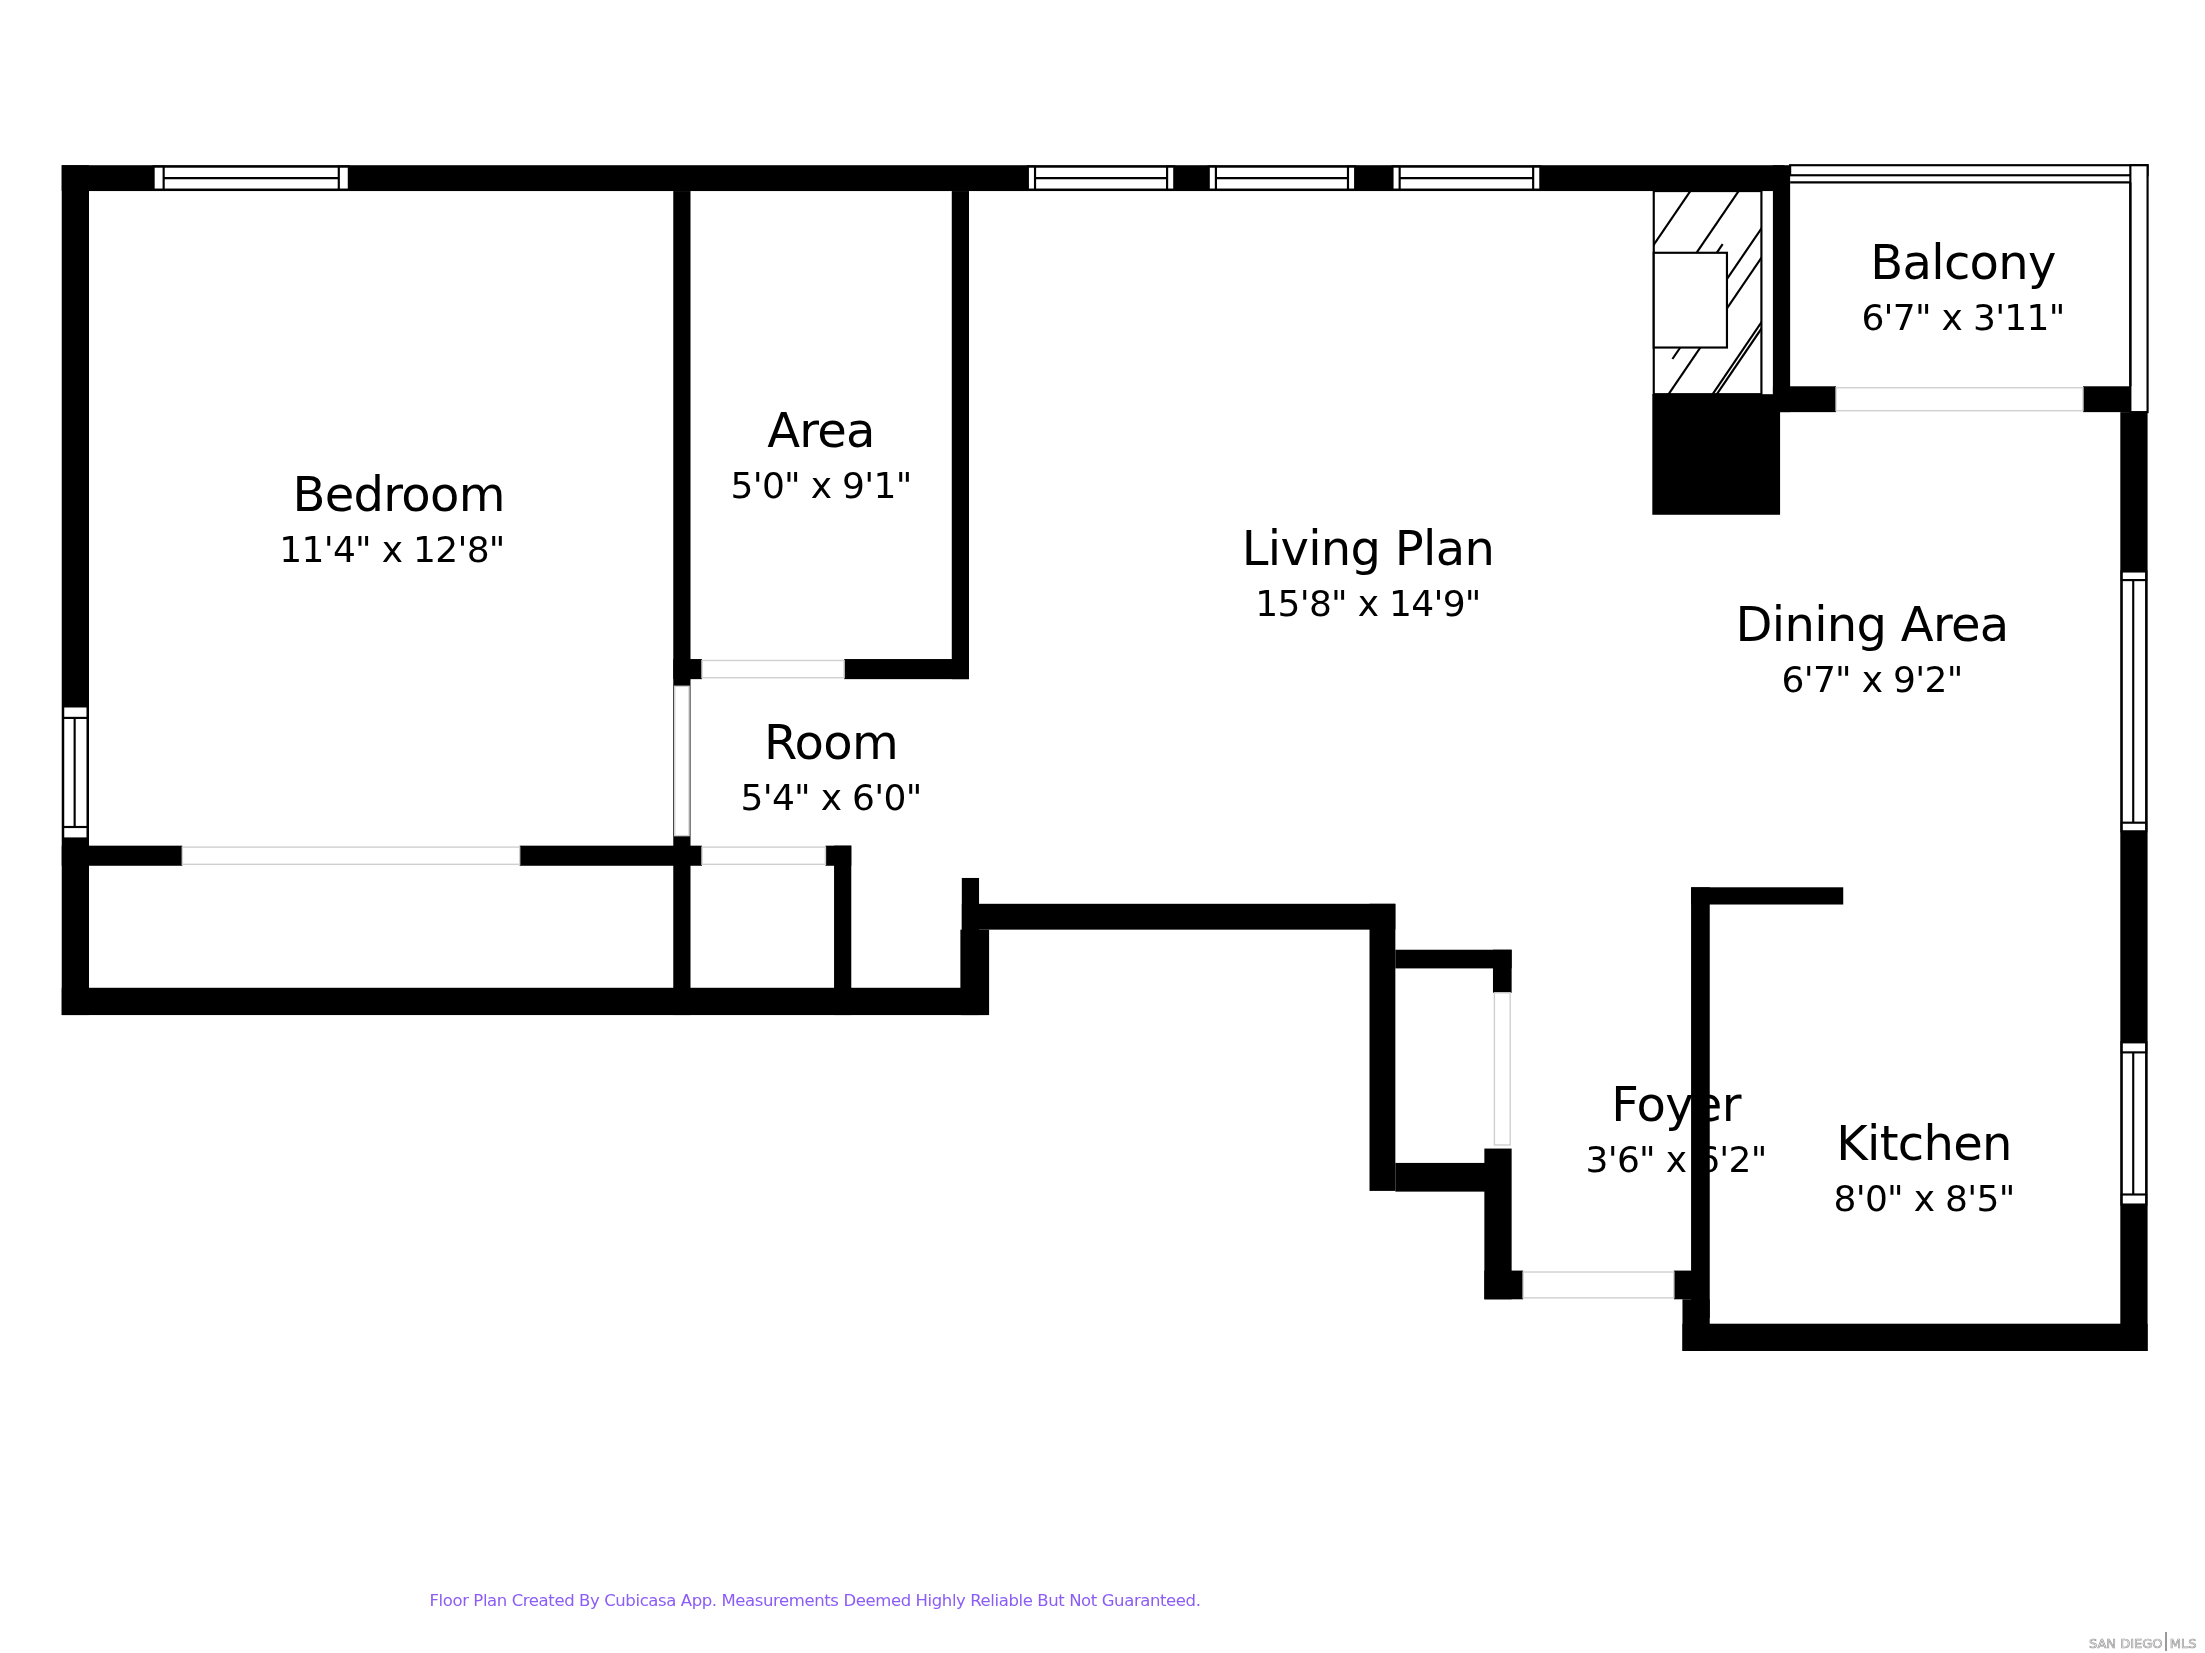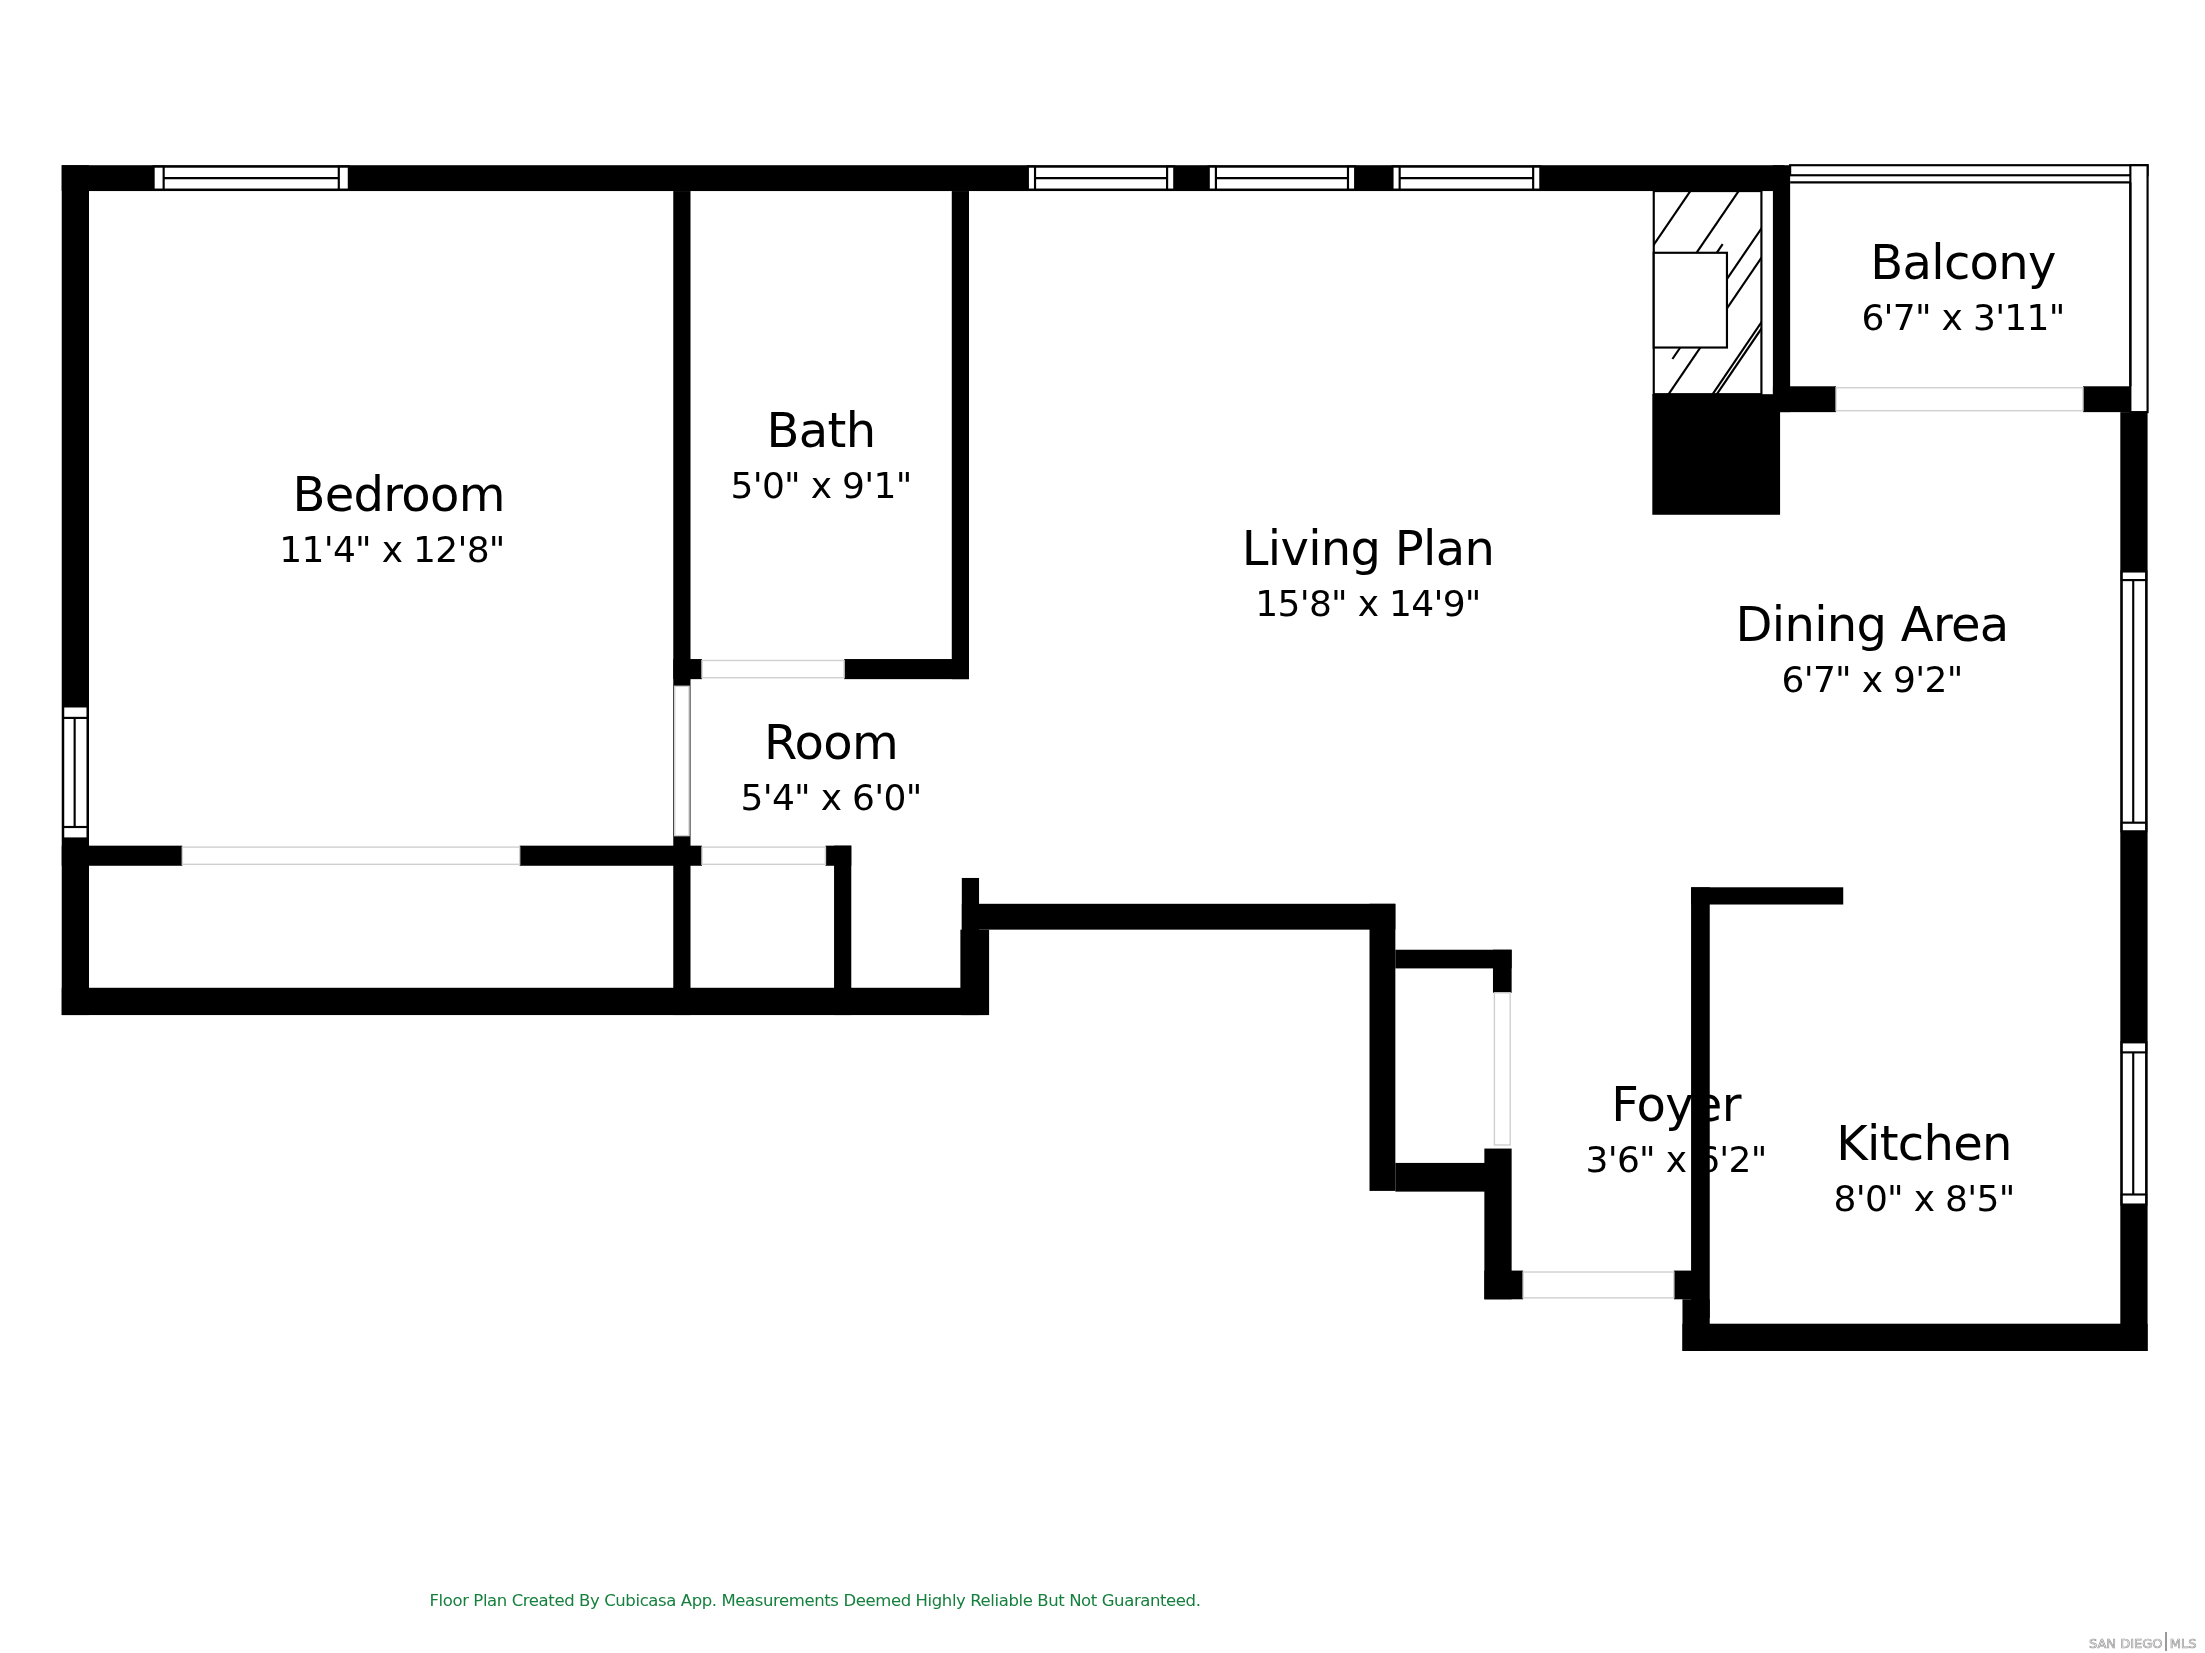--- a/index.html
+++ b/index.html
@@ -5,21 +5,21 @@
   html, body { margin:0; padding:0; background:#ffffff; }
   body { width:2205px; height:1654px; position:relative; overflow:hidden; font-family:"DejaVu Sans", sans-serif; }
   #plan { position:absolute; left:0; top:0; width:2205px; height:1654px; }
   .wall { fill:#000000; }
   .win { fill:#ffffff; stroke:#000000; stroke-width:3; }
   .winline { stroke:#000000; stroke-width:3; }
   .opening { fill:#ffffff; stroke:#d0d0d0; stroke-width:2; }
   .label { position:absolute; transform:translate(-50%, 0); text-align:center; color:#000; white-space:nowrap; }
   .room-name { display:block; font-size:48px; line-height:55px; font-family:"DejaVu Sans", sans-serif; letter-spacing:-0.7px; }
   .room-dim { display:block; font-size:36px; line-height:55px; font-family:"DejaVu Sans", sans-serif; letter-spacing:-0.7px; }
-  .disclaimer { position:absolute; left:815px; top:1591px; transform:translateX(-50%); font-size:16.5px; color:#15803d; white-space:nowrap; font-family:"DejaVu Sans", sans-serif; letter-spacing:-0.4px; }
+  .disclaimer { position:absolute; left:815px; top:1591px; transform:translateX(-50%); font-size:16.5px; color:#8b5cf6; white-space:nowrap; font-family:"DejaVu Sans", sans-serif; letter-spacing:-0.4px; }
   .logo { position:absolute; right:8.6px; top:1632px; font-size:13px; color:#ffffff; -webkit-text-stroke:0.7px #9a9a9a; letter-spacing:0px; font-family:"DejaVu Sans", sans-serif; white-space:nowrap; }
   .logo .sep { display:inline-block; width:1.4px; height:18.7px; background:#9a9a9a; vertical-align:-2.9px; margin:0 2.9px; }
 </style>
 </head>
 <body>
 
 <svg id="plan" viewBox="0 0 3072 2304" xmlns="http://www.w3.org/2000/svg">
 
   <g>
 
@@ -140,21 +140,21 @@
     <rect class="opening" x="2082" y="1383" width="22" height="212"></rect>
     <rect class="opening" x="2122" y="1772" width="210" height="36"></rect>
   </g>
 </svg>
 
 <div class="label" style="left:392px; top:467px;text-align:right;">
   <span class="room-name">Bedroom</span>
   <span class="room-dim">11'4" x 12'8"</span>
 </div>
 <div class="label" style="left:821px; top:403px;">
-  <span class="room-name">Bath</span>
+  <span class="room-name">Area</span>
   <span class="room-dim">5'0" x 9'1"</span>
 </div>
 <div class="label" style="left:1368px; top:521px;">
   <span class="room-name">Living Plan</span>
   <span class="room-dim">15'8" x 14'9"</span>
 </div>
 <div class="label" style="left:1963px; top:235px;">
   <span class="room-name">Balcony</span>
   <span class="room-dim">6'7" x 3'11"</span>
 </div>

